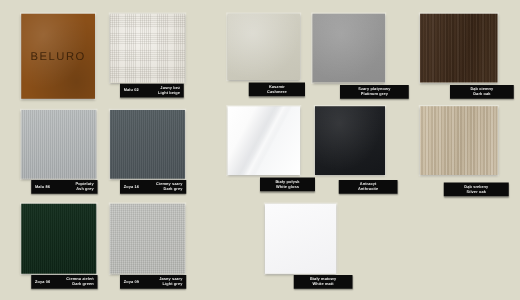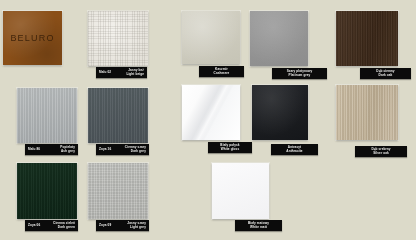--- a/index.html
+++ b/index.html
@@ -147,21 +147,21 @@
 
   .mat-whitematt{
     background:linear-gradient(160deg,#fbfbfc,#f1f1f3);
   }
 </style>
 </head>
 <body>
 
 <div id="board">
 
-  <div class="tile mat-logo" style="left:3px;top:11px;width:59px;height:54px;">
+  <div class="tile mat-logo" style="left:17px;top:11px;width:59px;height:68px;">
     <div class="logo-text">BELURO</div>
   </div>
 
   <div class="tile mat-linen" style="left:88px;top:11px;width:60px;height:55px;"></div>
   <div class="label" style="left:96px;top:67px;width:51px;height:11px;">
     <span class="code">Malu 02</span>
     <span class="names">
       <span class="pl">Jasny beż</span>
       <span class="en">Light beige</span>
     </span>

